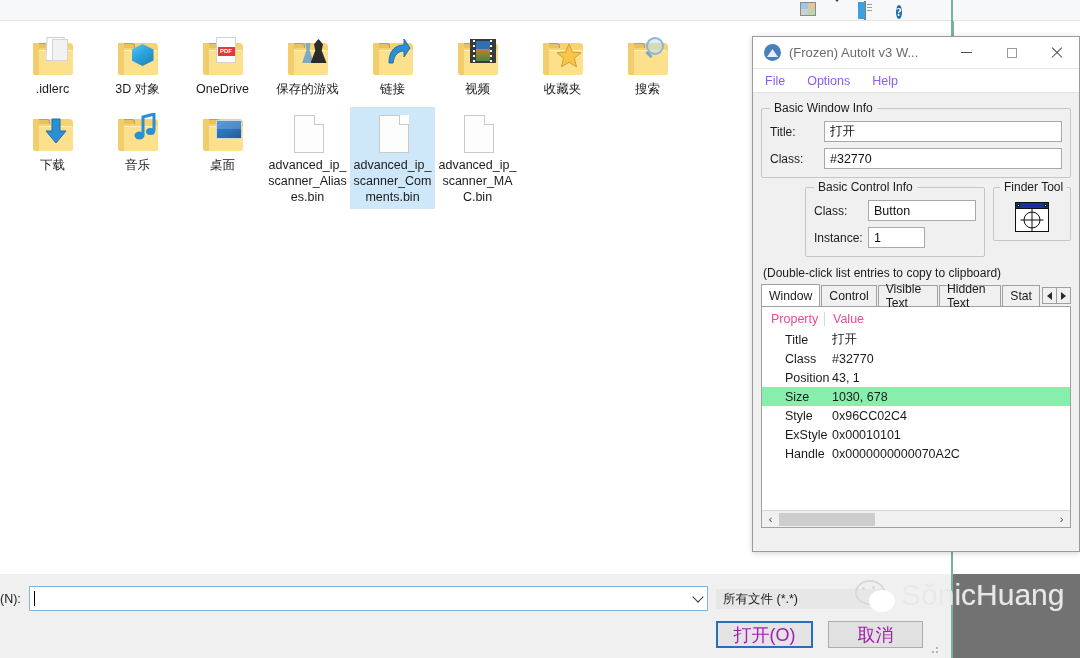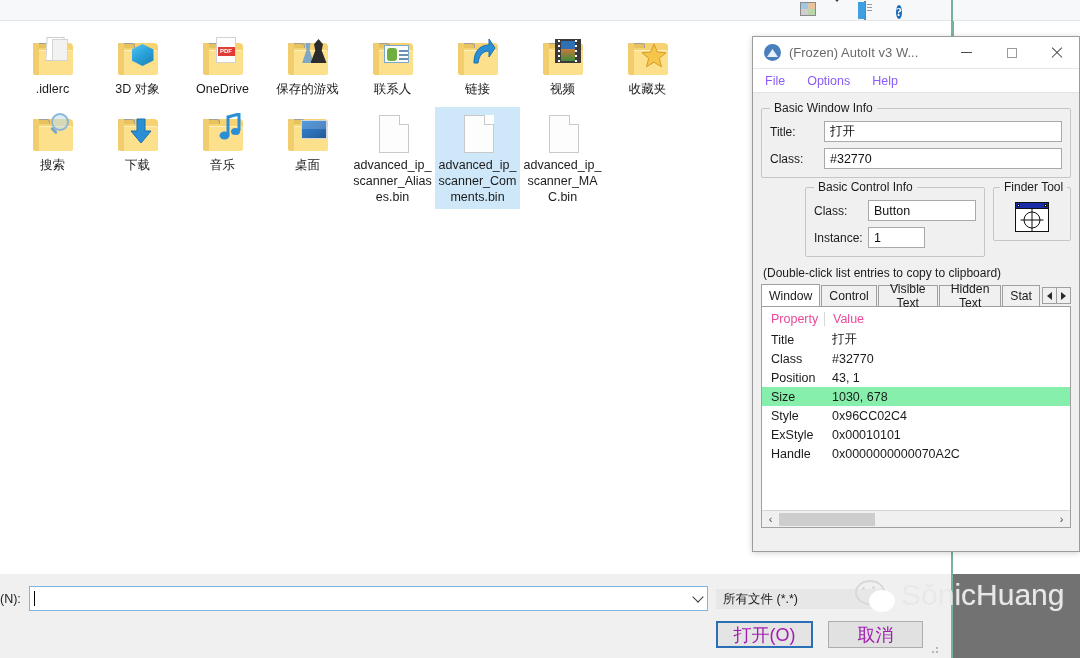--- a/index.html
+++ b/index.html
@@ -381,21 +381,21 @@
   }
   .finder-glyph .tgt::before, .finder-glyph .tgt::after {
     content:""; position:absolute; background:#111;
   }
   .finder-glyph .tgt::before { left:50%; top:-4px; bottom:-4px; width:1.4px; margin-left:-0.7px; }
   .finder-glyph .tgt::after { top:50%; left:-4px; right:-4px; height:1.4px; margin-top:-0.7px; }
 
   .hint { font-size:12px; color:#1b1b1b; margin:9px 0 5px 2px; }
 
   .tabs {
-    display:flex; align-items:flex-end; height:22px; border-bottom:1px solid #a0a0a0;text-align:center;
+    display:flex; align-items:flex-end; height:22px; border-bottom:1px solid #a0a0a0;
   }
   .tab {
     height:21px; padding:0 7px; font-size:12.2px; color:#1b1b1b;
     background:#f0f0f0; border:1px solid #a0a0a0; border-bottom:none;
     display:flex; align-items:center; margin-right:1px;
   }
   .tab.active { background:#ffffff; height:22px; position:relative; z-index:2; }
   .spin {
     display:flex; margin-left:2px; align-self:center;
   }
@@ -412,21 +412,21 @@
   }
   .lv-head {
     display:flex; font-size:12.5px; color:#ec4899; padding:5px 0 4px 0;
   }
   .lv-head .c1 { width:62px; padding-left:9px; }
   .lv-head .c2 { padding-left:8px; border-left:1px solid #d8d8d8; }
   .lv-row {
     display:flex; font-size:12.5px; color:#1b1b1b; height:19px; align-items:center;
   }
   .lv-row.alt { background:#86efac; }
-  .lv-row .c1 { width:62px; padding-left:9px; }
+  .lv-row .c1 { width:62px; padding-left:23px; }
   .lv-row .c2 { padding-left:8px; }
 
   .hscroll {
     position:absolute; left:0; right:0; bottom:0; height:17px; background:#f0f0f0;
     border-top:1px solid #d6d6d6; display:flex; align-items:center;
   }
   .hscroll .arw {
     width:17px; height:16px; display:flex; align-items:center; justify-content:center;
     font-size:11px; color:#4a4a4a;
   }
@@ -514,35 +514,20 @@
               <span class="tab"></span>
               <span class="front"></span>
               <span class="spine"></span>
             </span>
             <span class="ov ov-chess">
               <span class="p1"></span>
               <span class="p2"></span>
             </span>
           </div>
           <div class="lbl">保存的游戏</div>
-        </div>
-        <div class="fitem">
-          <div class="glyph">
-            <span class="folder">
-              <span class="back"></span>
-              <span class="tab"></span>
-              <span class="front"></span>
-              <span class="spine"></span>
-            </span>
-            <span class="ov ov-contact">
-              <span class="av"></span>
-              <span class="ln"></span>
-            </span>
-          </div>
-          <div class="lbl">联系人</div>
         </div>
         <div class="fitem">
           <div class="glyph">
             <span class="folder">
               <span class="back"></span>
               <span class="tab"></span>
               <span class="front"></span>
               <span class="spine"></span>
             </span>
             <span class="ov ov-arrow"><svg viewBox="0 0 26 28">

